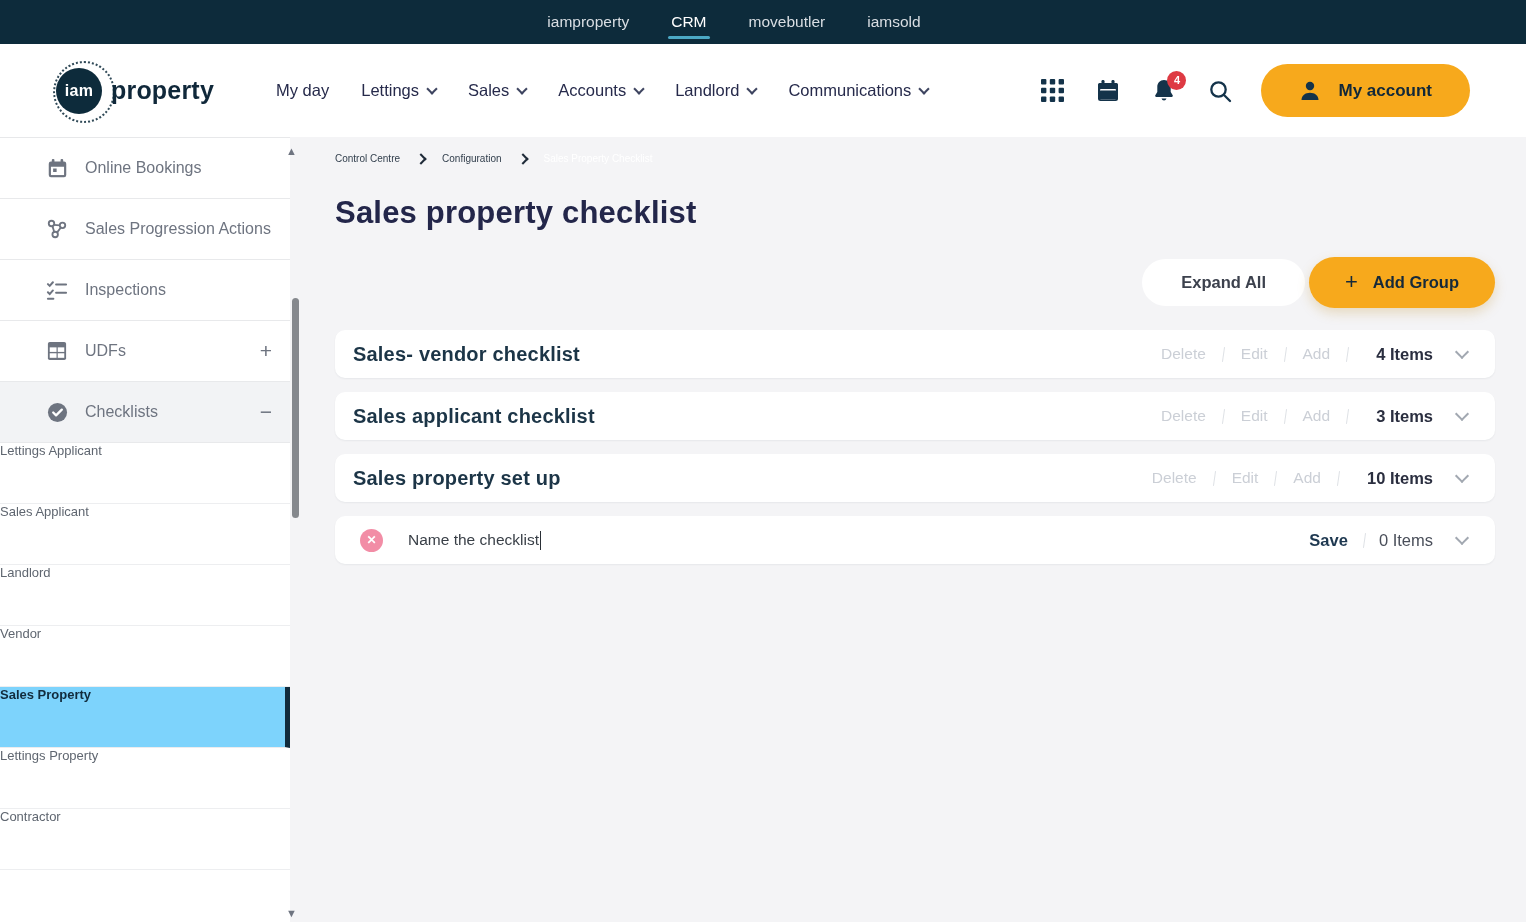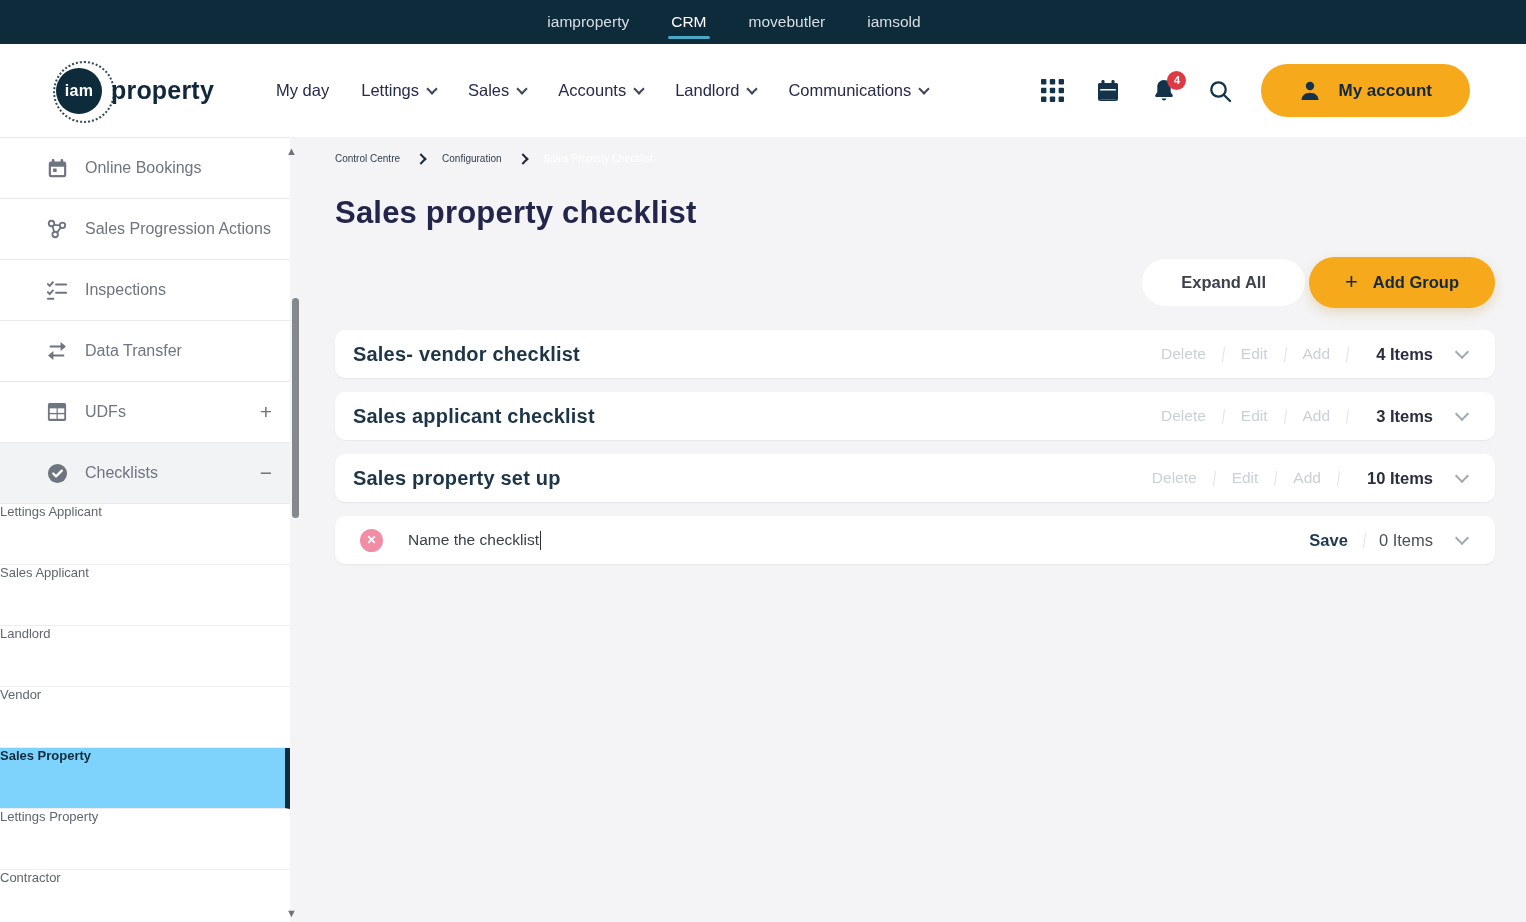--- a/index.html
+++ b/index.html
@@ -211,29 +211,20 @@
             <path d="M2 4.5l2 2 3.5-4"></path>
             <line x1="11" y1="5" x2="22" y2="5"></line>
             <path d="M2 13.5l2 2 3.5-4"></path>
             <line x1="11" y1="14" x2="22" y2="14"></line>
             <line x1="2" y1="20.5" x2="8" y2="20.5"></line>
           </svg>
       </span>
       <span>Inspections</span>
     </div>
 
-    <div class="sb-item">
-      <span class="sb-icn">
-        <svg width="22" height="18" viewBox="0 0 24 20" fill="#6E7480">
-            <path d="M16 0l6 5-6 5V6H4V4h12z"></path>
-            <path d="M8 10l-6 5 6 5v-4h12v-2H8z"></path>
-          </svg>
-      </span>
-      <span>Data Transfer</span>
-    </div>
 
     <div class="sb-item">
       <span class="sb-icn">
         <svg width="20" height="20" viewBox="0 0 22 22" fill="#6E7480">
             <rect x="1" y="1" width="20" height="20" rx="2"></rect>
             <rect x="3" y="7" width="7.5" height="5" fill="#fff"></rect>
             <rect x="11.8" y="7" width="7.2" height="5" fill="#fff"></rect>
             <rect x="3" y="13.5" width="7.5" height="5" fill="#fff"></rect>
             <rect x="11.8" y="13.5" width="7.2" height="5" fill="#fff"></rect>
           </svg>

